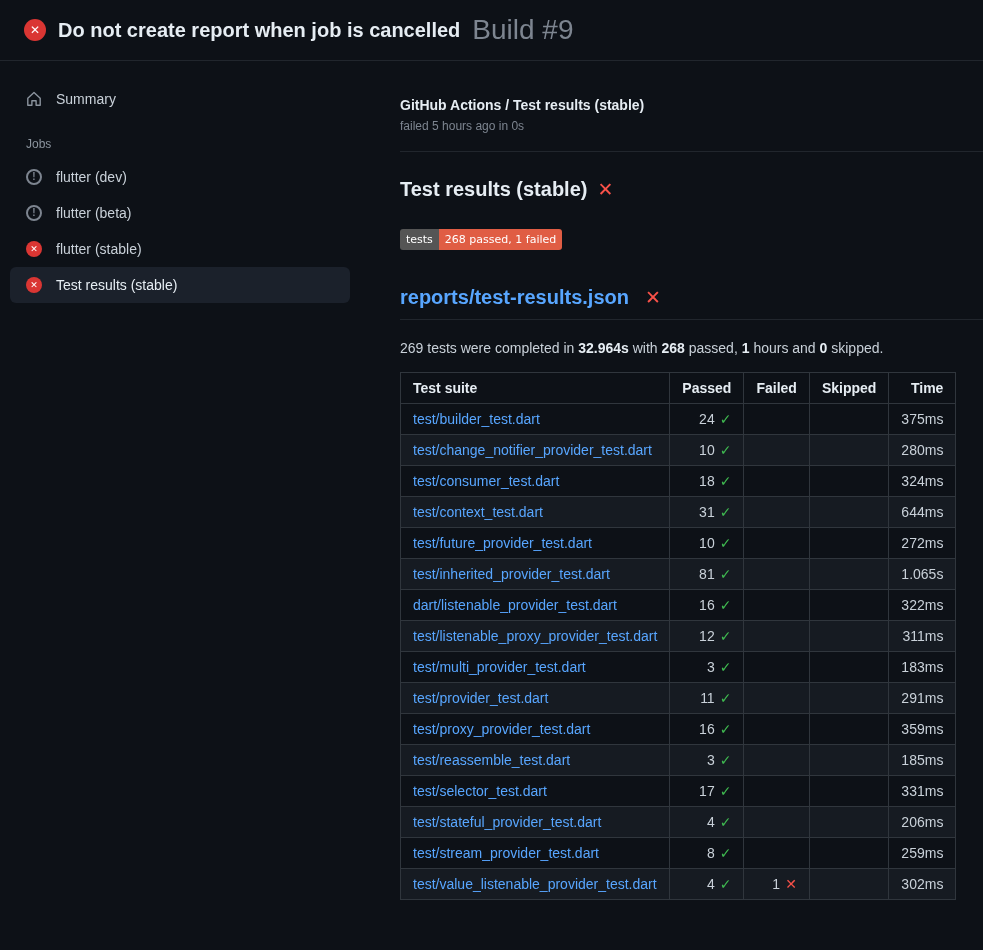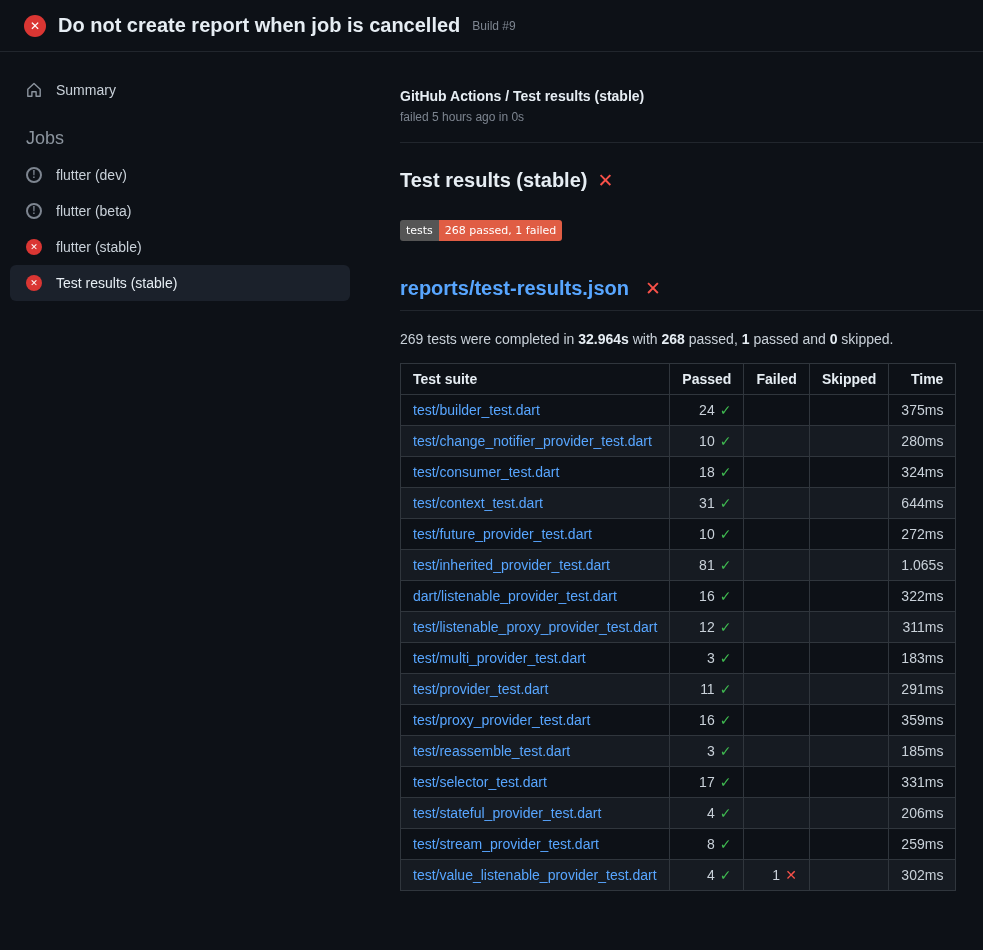--- a/index.html
+++ b/index.html
@@ -33,21 +33,21 @@
   }
   .run-title {
     margin: 0;
     font-size: 20px;
     font-weight: 700;
     color: #e6edf3;
     white-space: nowrap;
     text-align: center;
   }
   .build-no {
-    font-size: 12px;
+    font-size: 28px;
     color: #7d8590;
     white-space: nowrap;
     text-align: right;
   }
 
   
   .layout { display: flex; align-items: flex-start; }
 
   
   .sidebar { width: 360px; flex-shrink: 0; padding: 20px 10px; }
@@ -55,21 +55,21 @@
     display: flex; align-items: center; gap: 14px;
     padding: 10px 16px;
     border-radius: 6px;
     cursor: pointer;
     color: #c9d1d9;
   }
   .side-item.selected { background: #1b212b; color: #e6edf3; }
   .side-label { font-size: 14px; }
   .jobs-heading {
     color: #8b949e;
-    font-size: 18px;
+    font-size: 12px;
     padding: 20px 16px 8px 16px;
   }
   .status-icon {
     width: 16px; height: 16px;
     border-radius: 50%;
     display: inline-flex; align-items: center; justify-content: center;
     flex-shrink: 0;
     font-weight: 700;
   }
   .status-icon.failed { background: #da3633; color: #fff; font-size: 9px; }
@@ -194,21 +194,21 @@
     <div class="badge">
       <span class="badge-label" style="background: rgb(85, 85, 85);">tests</span>
       <span class="badge-value" style="background: rgb(224, 93, 68);">268 passed, 1 failed</span>
     </div>
 
     <h2 class="report-title">
       <a href="#" class="report-link">reports/test-results.json</a>
       <span class="red-x">✕</span>
     </h2>
 
-    <p class="summary"><span>269 tests were completed in </span><strong>32.964s</strong><span> with </span><strong>268</strong><span> passed, </span><strong>1</strong><span> passed and </span><strong>0</strong><span> skipped.</span></p>
+    <p class="summary"><span>269 tests were completed in </span><strong>32.964s</strong><span> with </span><strong>268</strong><span> passed, </span><strong>1</strong><span> hours and </span><strong>0</strong><span> skipped.</span></p>
 
     <table class="results">
       <colgroup>
         <col>
         <col style="width:68px">
         <col style="width:66px">
         <col style="width:80px">
         <col style="width:68px">
       </colgroup>
       <thead>

